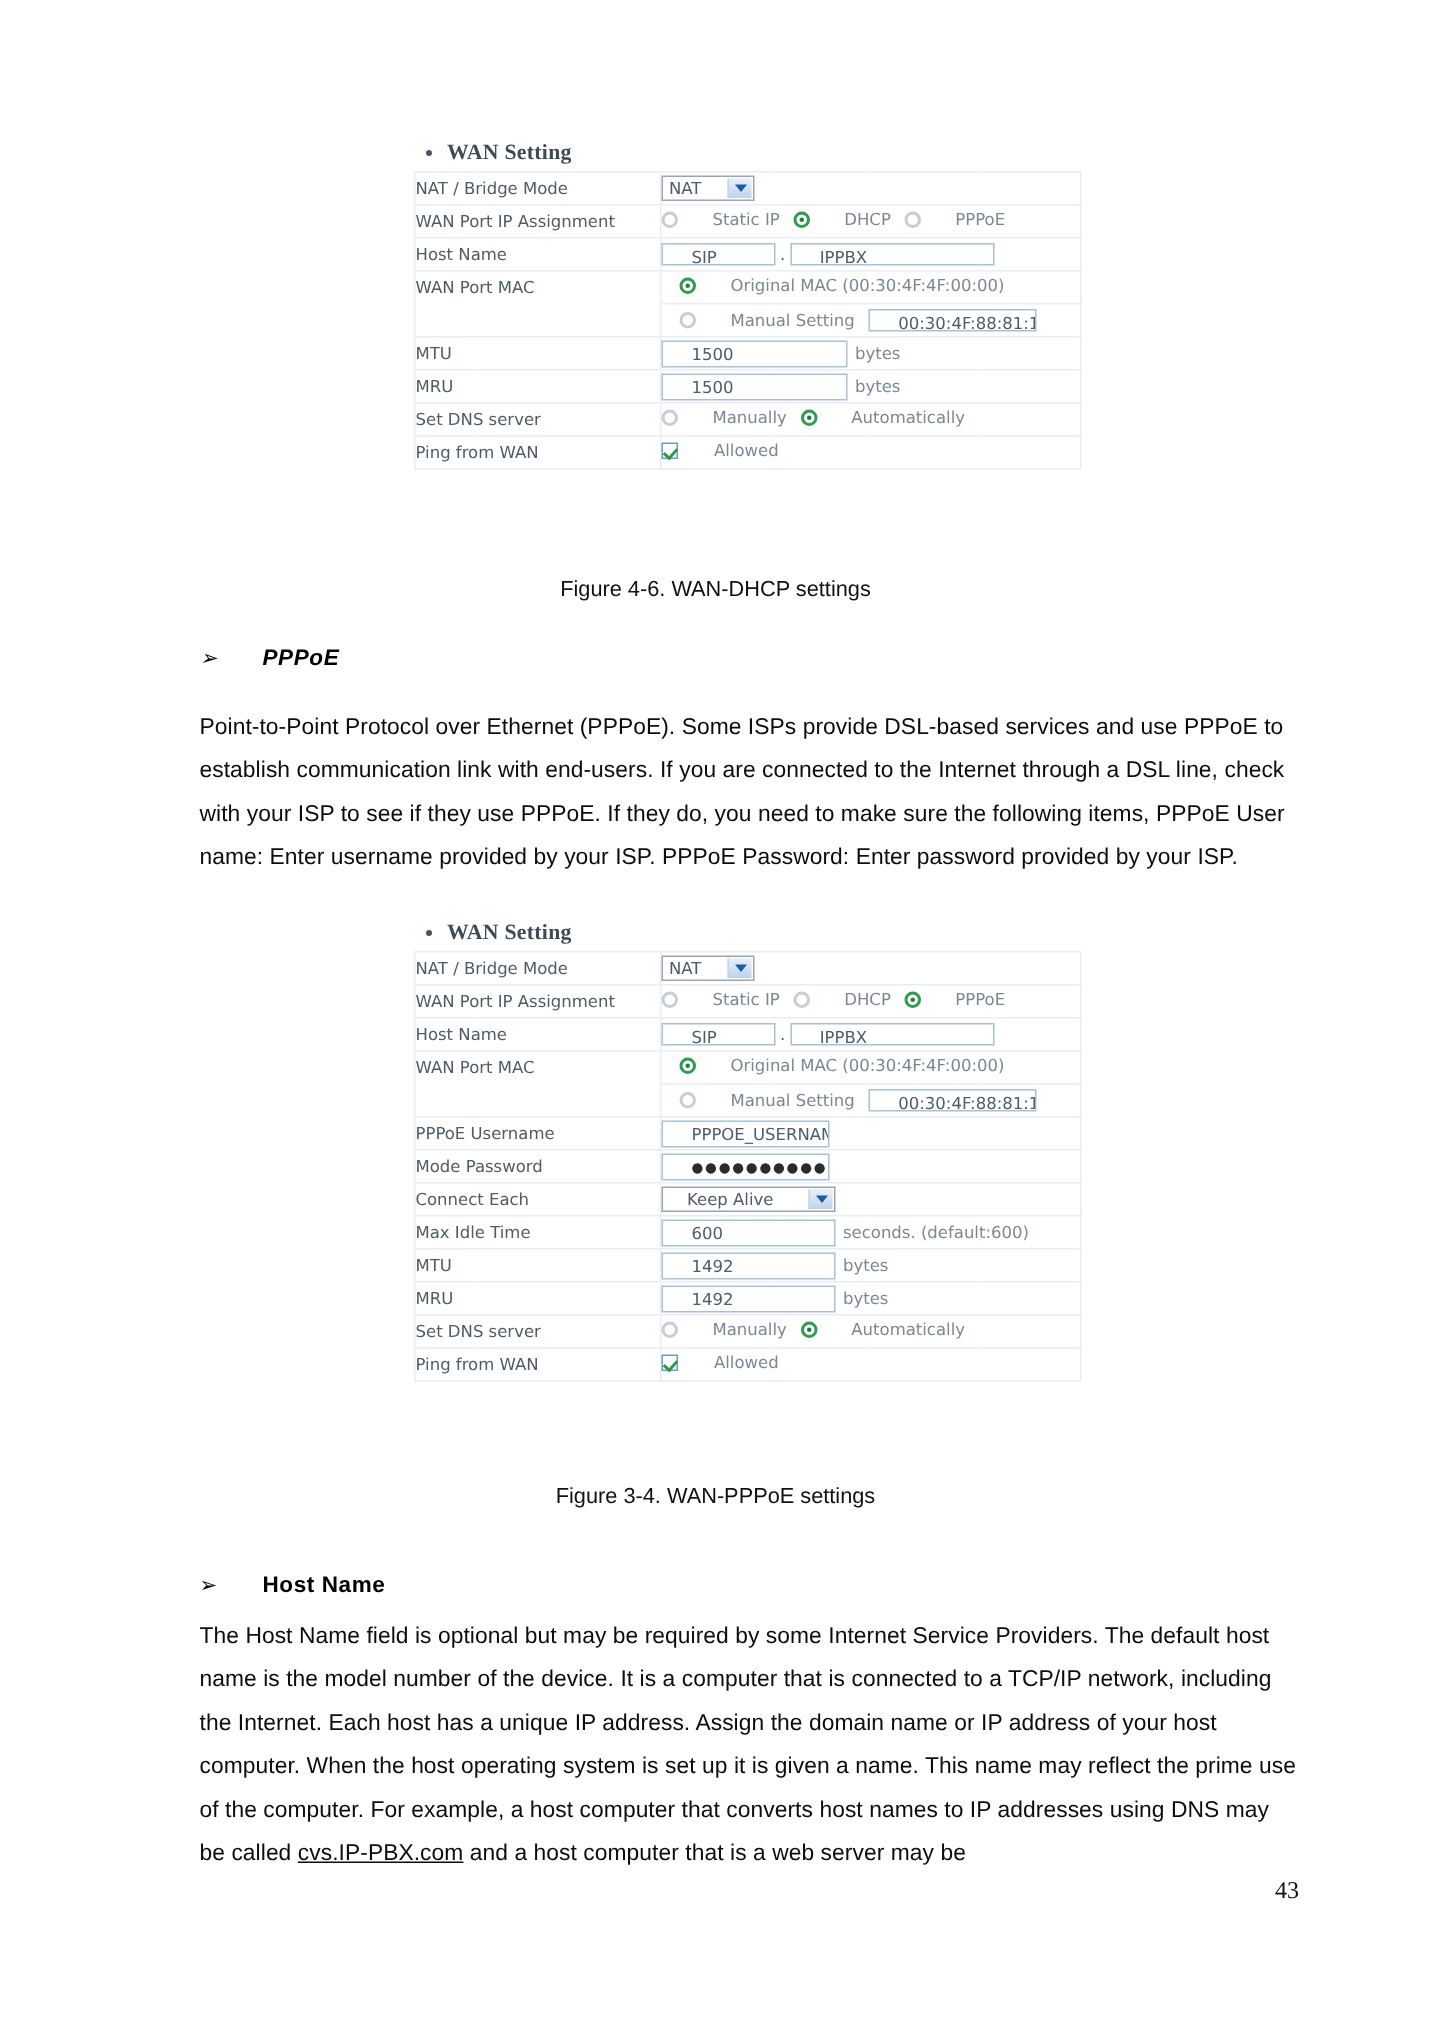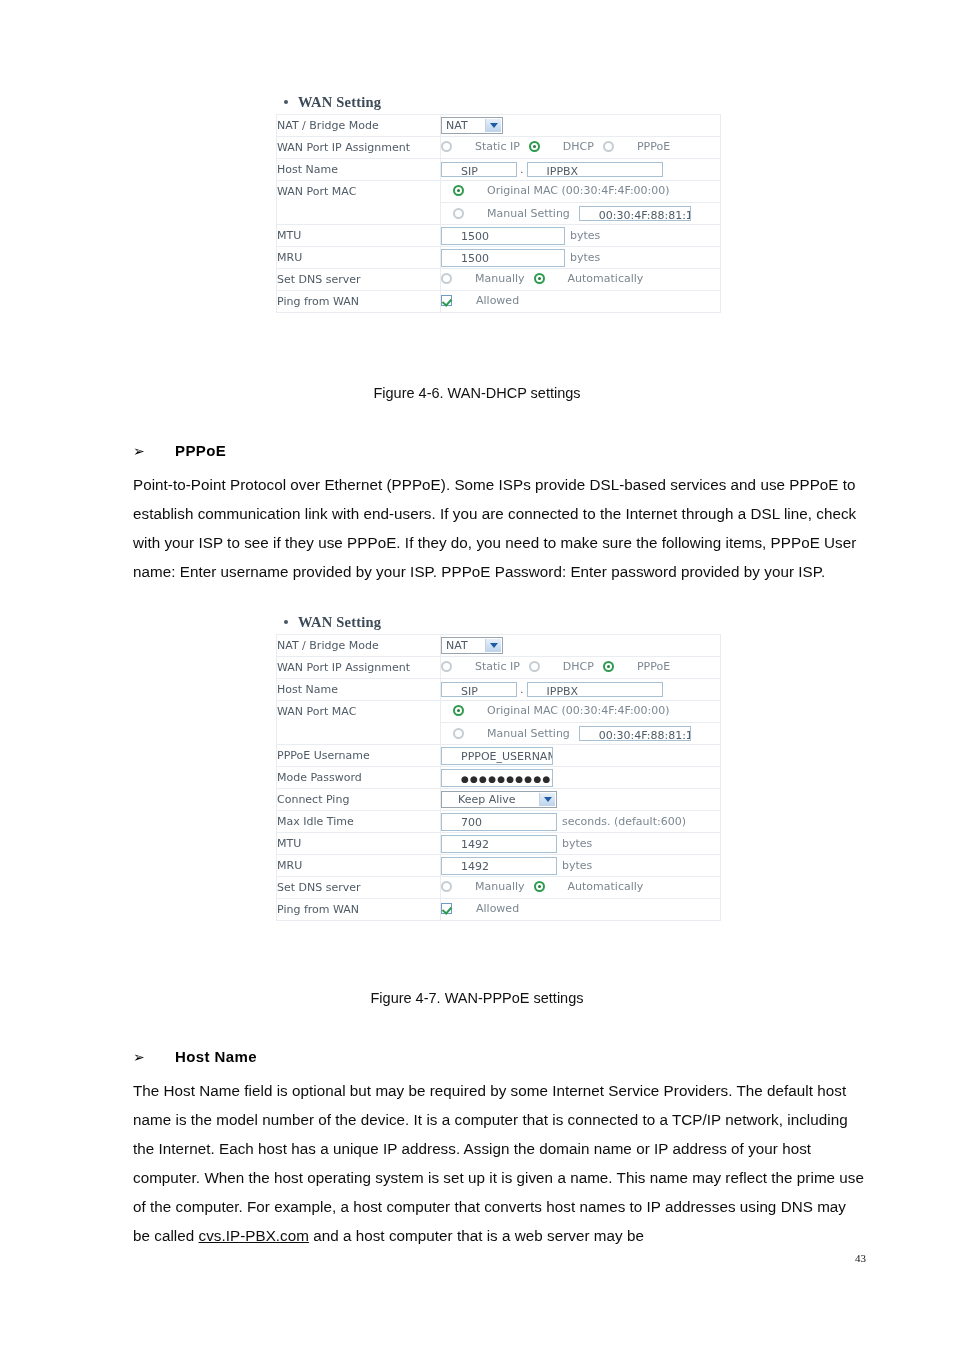--- a/index.html
+++ b/index.html
@@ -45,21 +45,21 @@
     position: absolute;
     left: 0;
     width: 954px;
     text-align: center;
     font-size: 14.5px;
     color: #111;
   }
   .page-number {
     position: absolute;
     right: 88px;
-    font-size: 11px;
+    font-size: 16px;
     font-family: "Liberation Serif", serif;
     color: #111;
   }
   .link-text { text-decoration: underline; }
 
   
   .ui-shot {
     position: absolute;
     background: #ffffff;
     font-family: "DejaVu Sans", sans-serif;
@@ -346,21 +346,21 @@
           <span class="opt-lbl">Allowed</span>
         </span>
       </td>
     </tr>
   </tbody>
     </table>
 </div>
 
 <div class="fig-caption" style="top:385px;">Figure 4-6. WAN-DHCP settings</div>
 
-<div class="section-head" style="top:442px;">
+<div class="section-head" style="top:430px;font-style:italic;">
   <span class="arrow-bullet">➢</span><span>PPPoE</span>
 </div>
 
 <div class="doc-para" style="top:470px;">Point-to-Point Protocol over Ethernet (PPPoE). Some ISPs provide DSL-based services and use PPPoE to establish communication link with end-users. If you are connected to the Internet through a DSL line, check with your ISP to see if they use PPPoE. If they do, you need to make sure the following items, PPPoE User name: Enter username provided by your ISP. PPPoE Password: Enter password provided by your ISP.</div>
 
 <div class="ui-shot" style="left:276px; top:612px; width:444px;">
 
   <div class="ui-title">
     <span class="dot"></span>
     <span>WAN Setting</span>
@@ -441,36 +441,36 @@
     </tr>
 
     <tr>
       <td class="lbl" colspan="2">Mode Password</td>
       <td class="val" colspan="4">
         <span class="tb pwd-dots" style="width:112px;height:18px;line-height:17px;">●●●●●●●●●●●●●●</span>
       </td>
     </tr>
 
     <tr>
-      <td class="lbl" colspan="2">Connect Ping</td>
+      <td class="lbl" colspan="2">Connect Each</td>
       <td class="val" colspan="4">
         <span class="sel" style="width:116px;padding-left:16px;">
           <span>Keep Alive</span>
           <span class="arrow-box">
                 <i></i>
               </span>
         </span>
       </td>
     </tr>
 
     <tr>
       <td class="lbl" colspan="2">Max Idle Time</td>
       <td class="val" colspan="4">
         <span class="inline-row" style="display:inline-flex;">
-          <span class="tb" style="width:116px;height:18px;line-height:16px;">700</span>
+          <span class="tb" style="width:116px;height:18px;line-height:16px;">600</span>
           <span class="unit">seconds. (default:600)</span>
         </span>
       </td>
     </tr>
 
     <tr>
       <td class="lbl" colspan="2">MTU</td>
       <td class="val" colspan="4">
         <span class="inline-row" style="display:inline-flex;">
           <span class="tb" style="width:116px;height:18px;line-height:16px;">1492</span>
@@ -507,21 +507,21 @@
         <span class="inline-row" style="display:inline-flex;">
           <span class="chk on"></span>
           <span class="opt-lbl">Allowed</span>
         </span>
       </td>
     </tr>
   </tbody>
     </table>
 </div>
 
-<div class="fig-caption" style="top:990px;">Figure 4-7. WAN-PPPoE settings</div>
+<div class="fig-caption" style="top:990px;">Figure 3-4. WAN-PPPoE settings</div>
 
 <div class="section-head" style="top:1048px;">
   <span class="arrow-bullet">➢</span><span>Host Name</span>
 </div>
 
 <div class="doc-para" style="top:1076px;">
   <span>The Host Name field is optional but may be required by some Internet Service Providers. The default host name is the model number of the device. It is a computer that is connected to a TCP/IP network, including the Internet. Each host has a unique IP address. Assign the domain name or IP address of your host computer. When the host operating system is set up it is given a name. This name may reflect the prime use of the computer. For example, a host computer that converts host names to IP addresses using DNS may be called </span><a class="link-text" href="#" style="color:#0d0d0d;">cvs.IP-PBX.com</a><span> and a host computer that is a web server may be</span>
 </div>
 
 <div class="page-number" style="top:1252px;">43</div>

